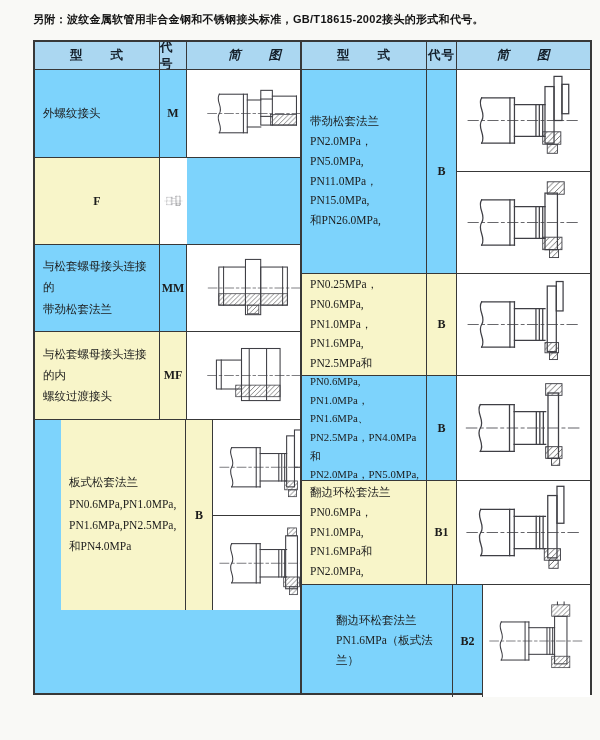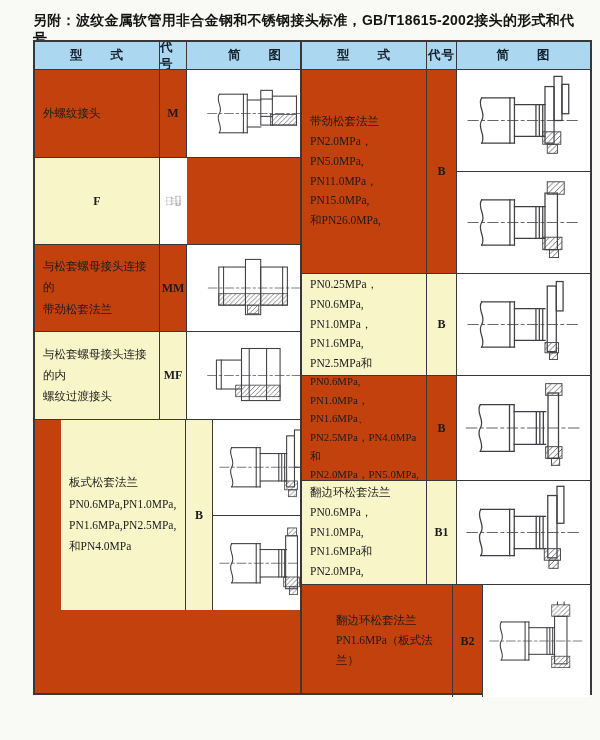--- a/index.html
+++ b/index.html
@@ -13,39 +13,39 @@
   html,body{width:600px;height:740px;}
   body{
     position:relative;
     background:var(--page-bg);
     font-family:"Liberation Serif","DejaVu Serif",serif;
     overflow:hidden;
   }
   .page-title{
     position:absolute;left:33px;top:12px;width:550px;
     font-family:"Liberation Sans","DejaVu Sans",sans-serif;
-    font-size:14px;font-weight:bold;color:#141414;letter-spacing:.3px;
+    font-size:11px;font-weight:bold;color:#141414;letter-spacing:.3px;
   }
   .tbl{
     position:absolute;top:40px;width:292px;height:655px;
     border:2px solid var(--border);
-    background:#c2410c;
+    background:#7dd3fc;
   }
   #tbl-left{left:33px;}
   #tbl-right{left:300px;}
   .row{
     display:grid;
     border-bottom:1px solid var(--border);
     width:100%;
   }
   #tbl-left .row{grid-template-columns:125px 27px 1fr;}
   #tbl-right .row{grid-template-columns:125px 30px 1fr;}
   .row:last-child{border-bottom:none;padding-left:26px;}
   .cell{border-right:1px solid var(--border);min-width:0;min-height:0;overflow:hidden;}
-  .cell:last-child{border-right:none;}
+  .cell:last-child{border-right:none;font-style:italic;}
   .head .cell{
     background:var(--header-bg);
     display:flex;align-items:center;justify-content:center;
     font-family:"Liberation Sans","DejaVu Sans",sans-serif;
     font-size:12.5px;font-weight:600;color:#15202b;letter-spacing:1px;
   }
   .type{
     display:flex;align-items:center;
     padding:4px 3px 4px 8px;
     font-size:11.5px;line-height:1.85;color:#1c1c1c;

